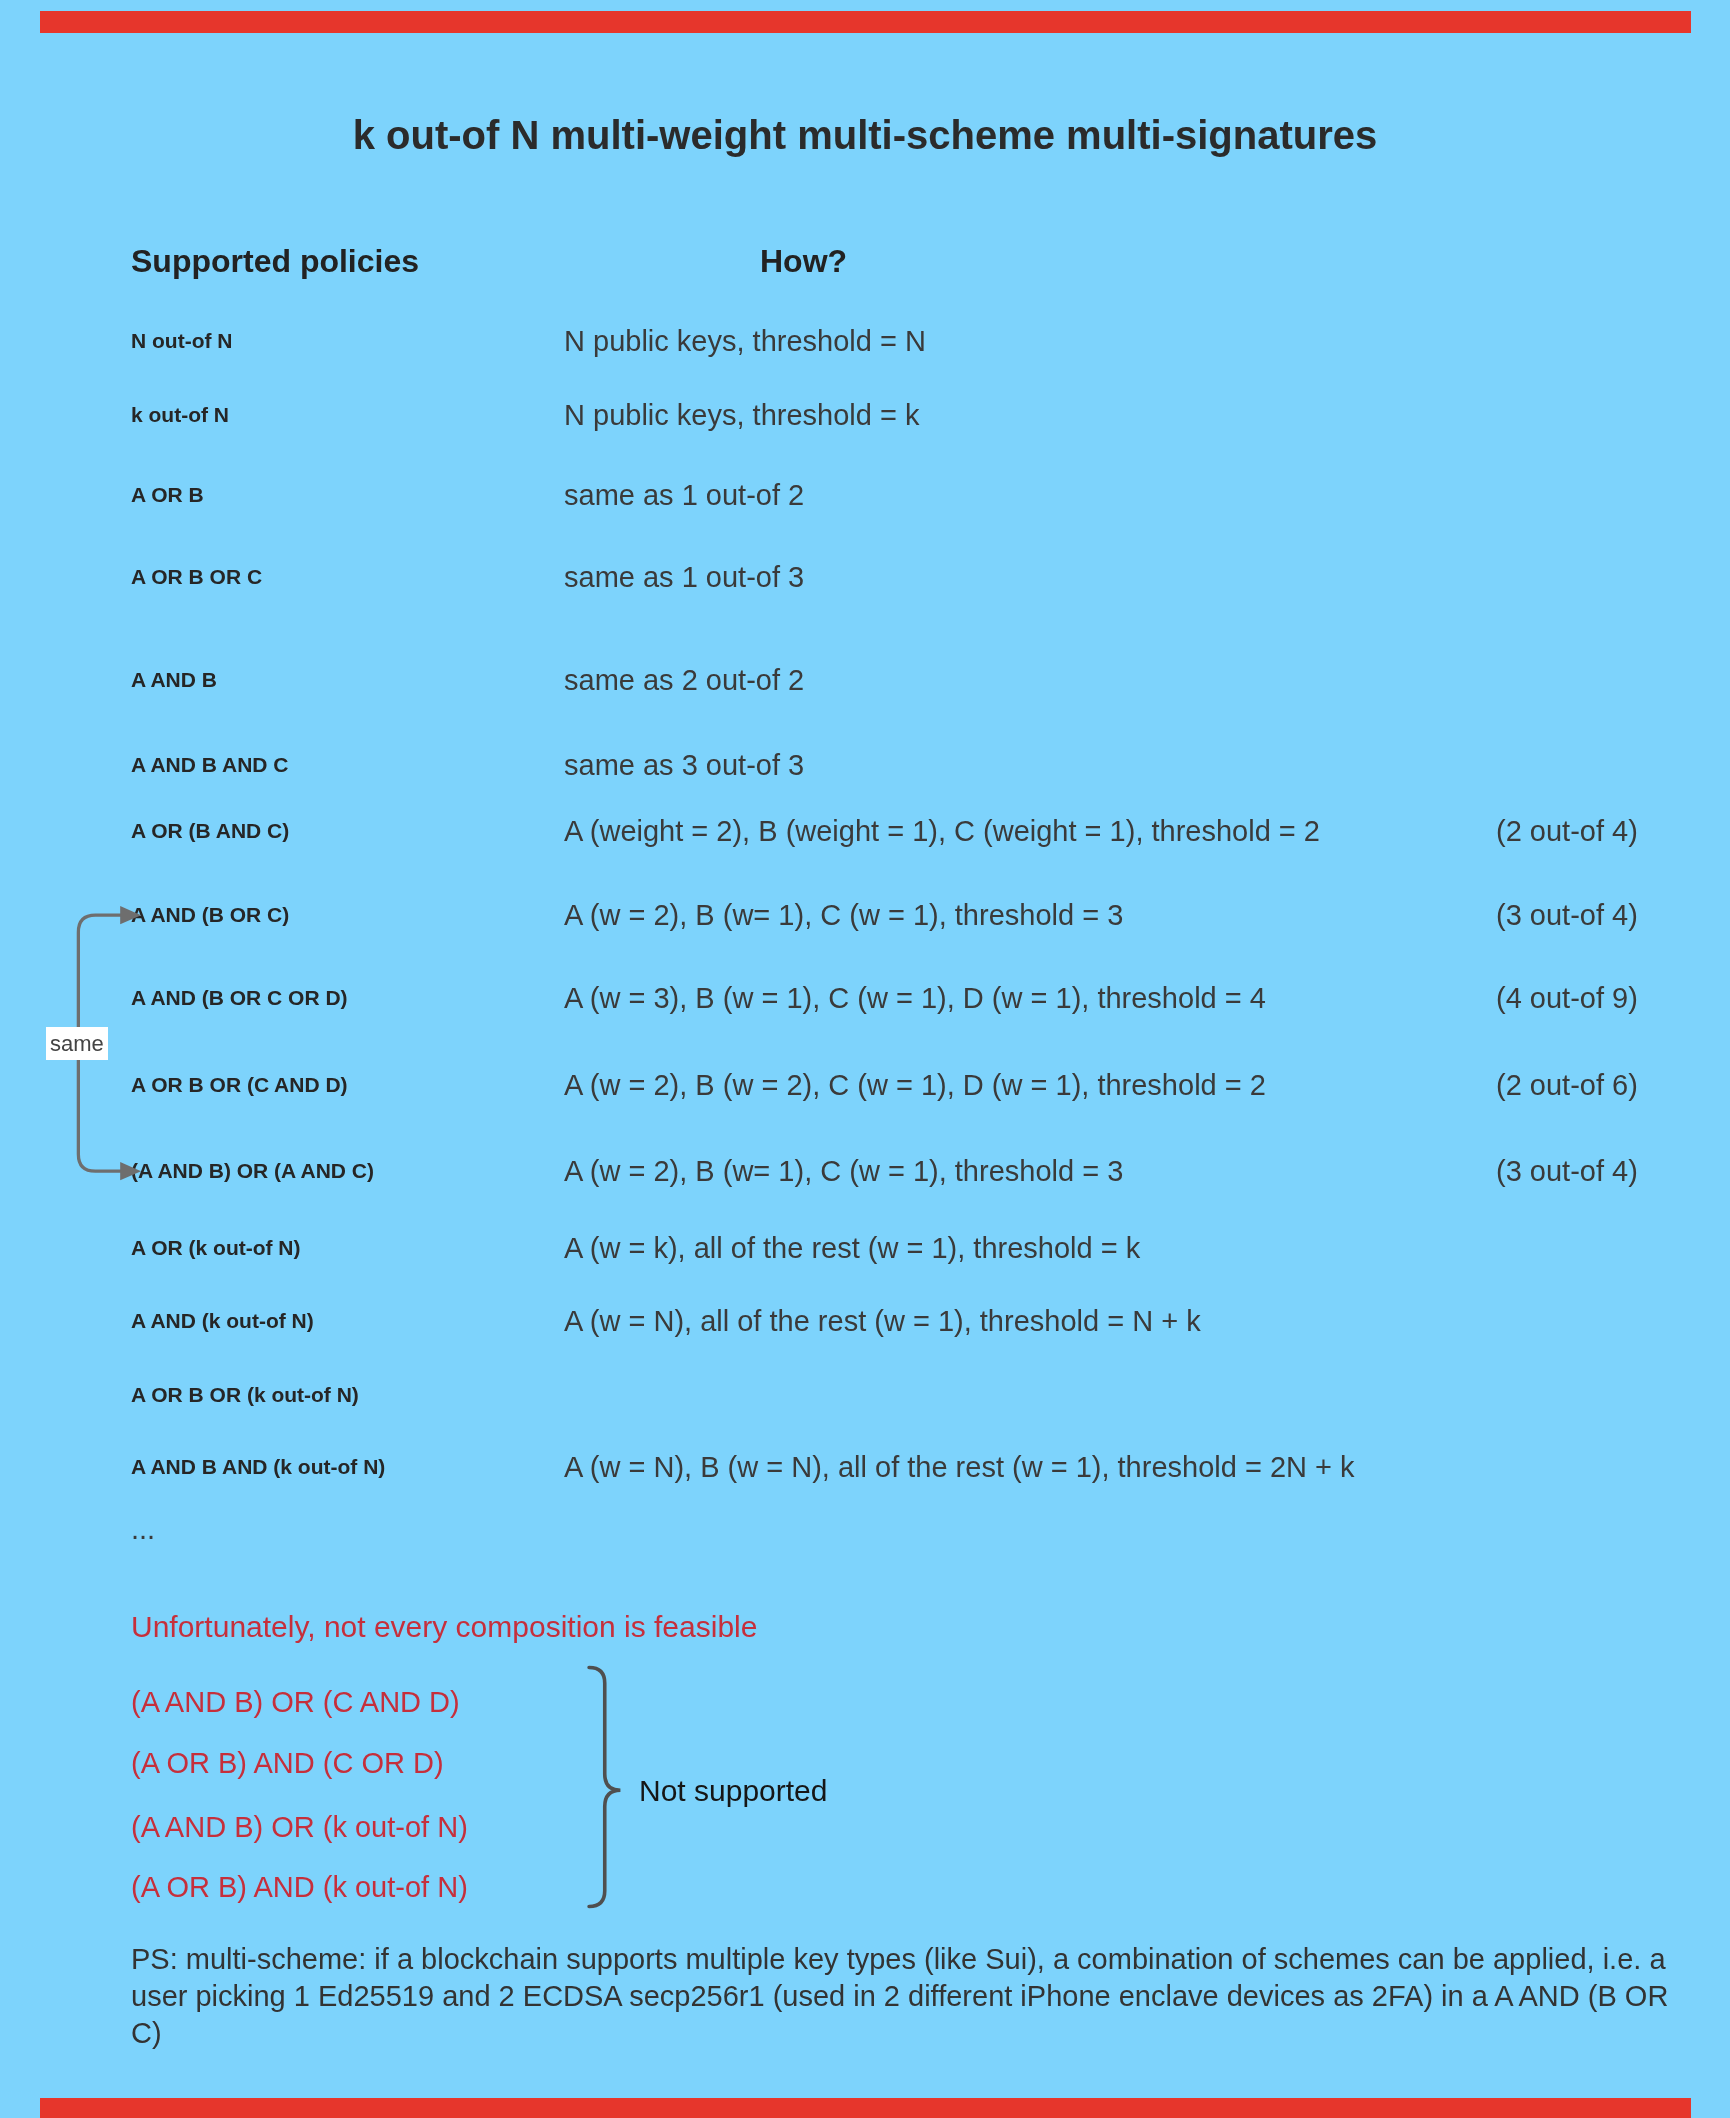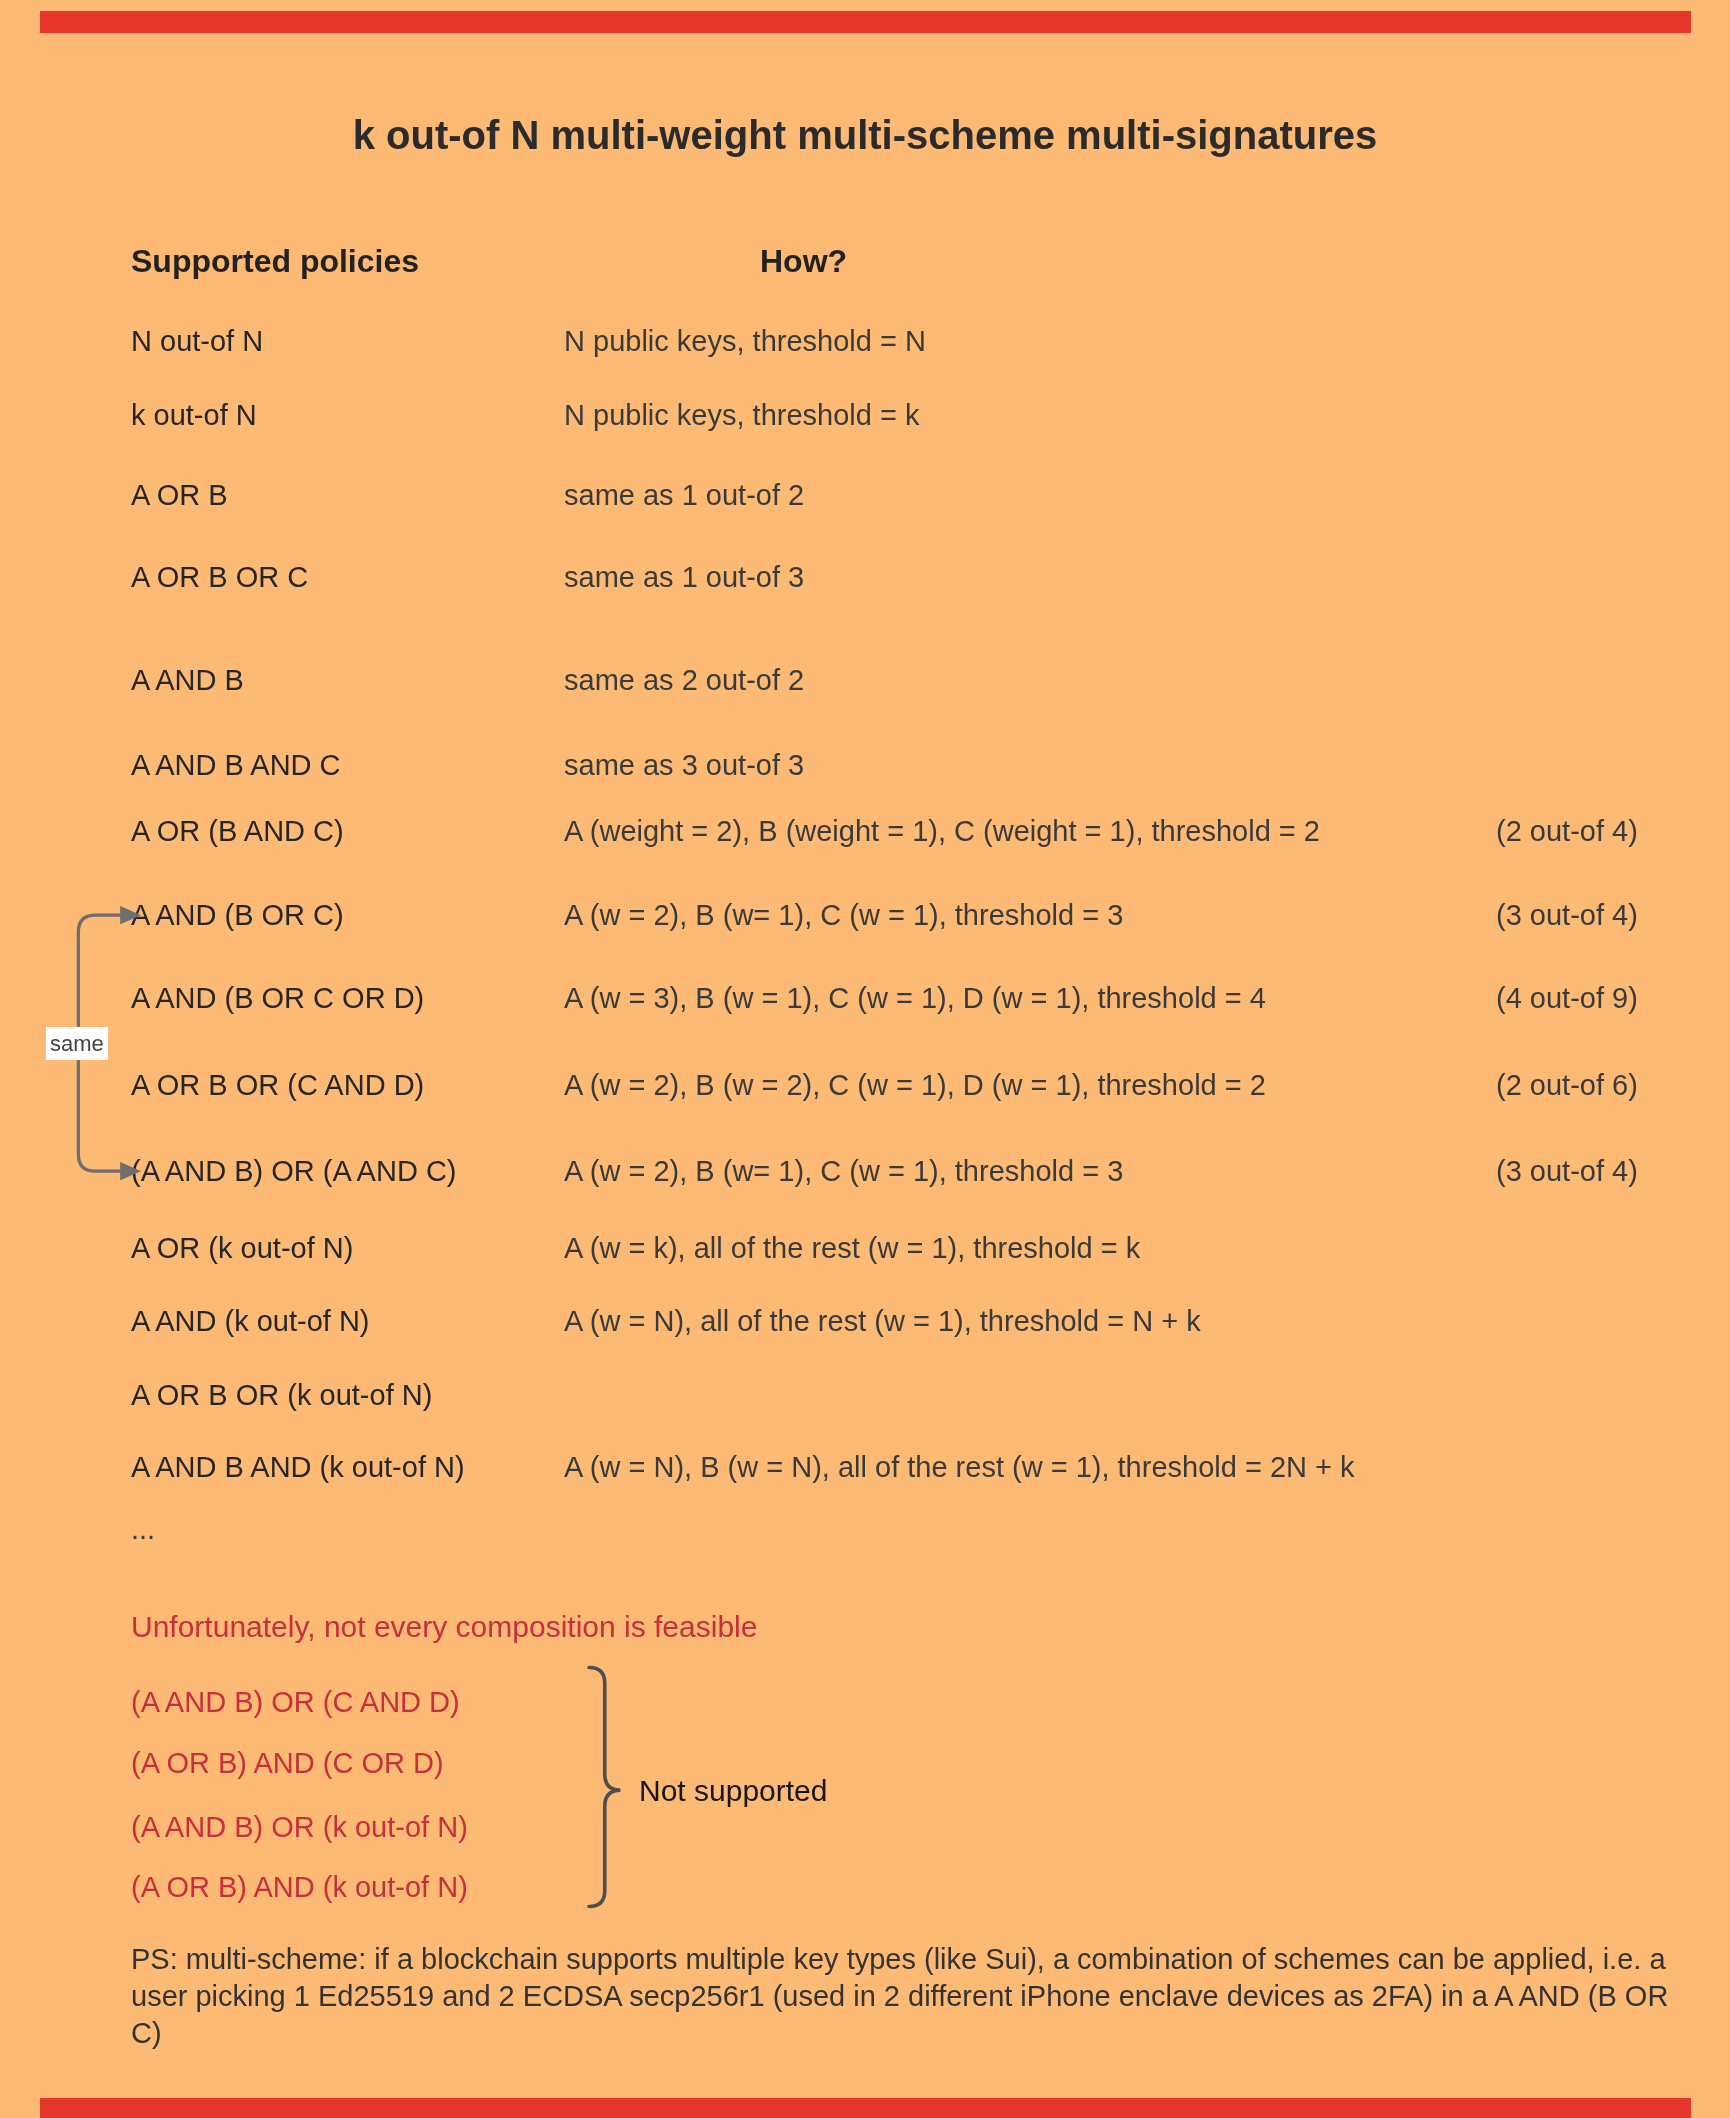--- a/index.html
+++ b/index.html
@@ -1,20 +1,20 @@
 <!DOCTYPE html>
 <html style="font-size:10.4px"><head>
 <meta charset="utf-8">
 <style>
   html,body{margin:0;padding:0;background:#ffffff;}
   #page{
     position:relative;
     width:1730px;
     height:2119px;
-    background:#fdba74;
+    background:#7dd3fc;
     font-family:"Liberation Sans", sans-serif;
     overflow:hidden;
   }
   .abs{position:absolute;white-space:nowrap;}
   .redbar{
     position:absolute;
     left:40px;
     width:1651px;
     height:21.6px;
     background:#e6362c;
@@ -32,21 +32,21 @@
     top:242px;
     font-size:32px; font-weight:700;
     color:#222222;
     line-height:38px;
   }
   #col1-header{left:131px;}
   #col2-header{left:716px;margin-left:44px;}
   .row{position:absolute;left:0;top:0;width:100%;height:34px;}
   .row .policy{
     position:absolute;left:131px;
-    font-size:29px;font-weight:400;color:#262626;line-height:34px;white-space:nowrap;
+    font-size:21px;font-weight:700;color:#262626;line-height:34px;white-space:nowrap;
   }
   .row .how{
     position:absolute;left:564px;
     font-size:29px;font-weight:400;color:#3a3a3a;line-height:34px;white-space:nowrap;
   }
   .row .note{
     position:absolute;left:1496px;
     font-size:29px;font-weight:400;color:#3a3a3a;line-height:34px;white-space:nowrap;
   }
   #ellipsis{

